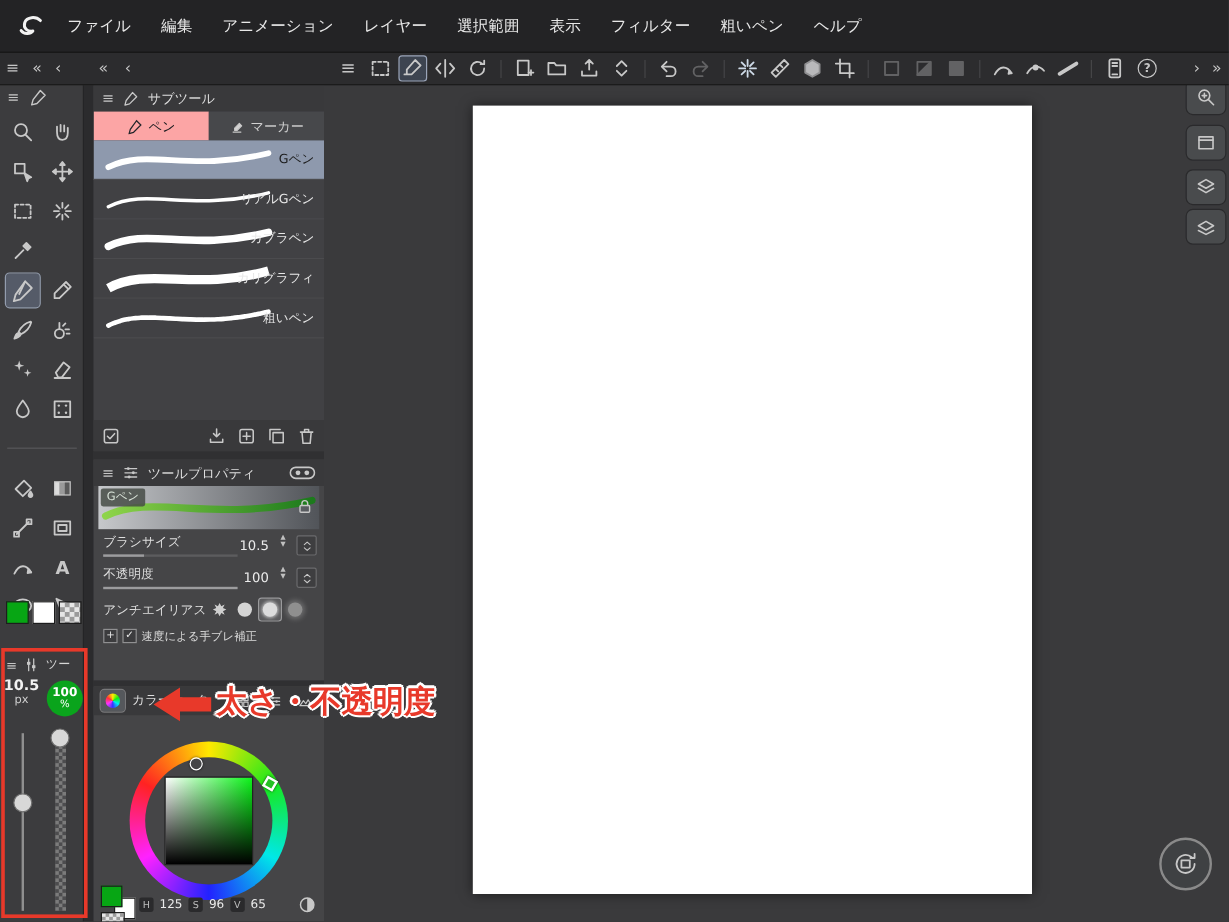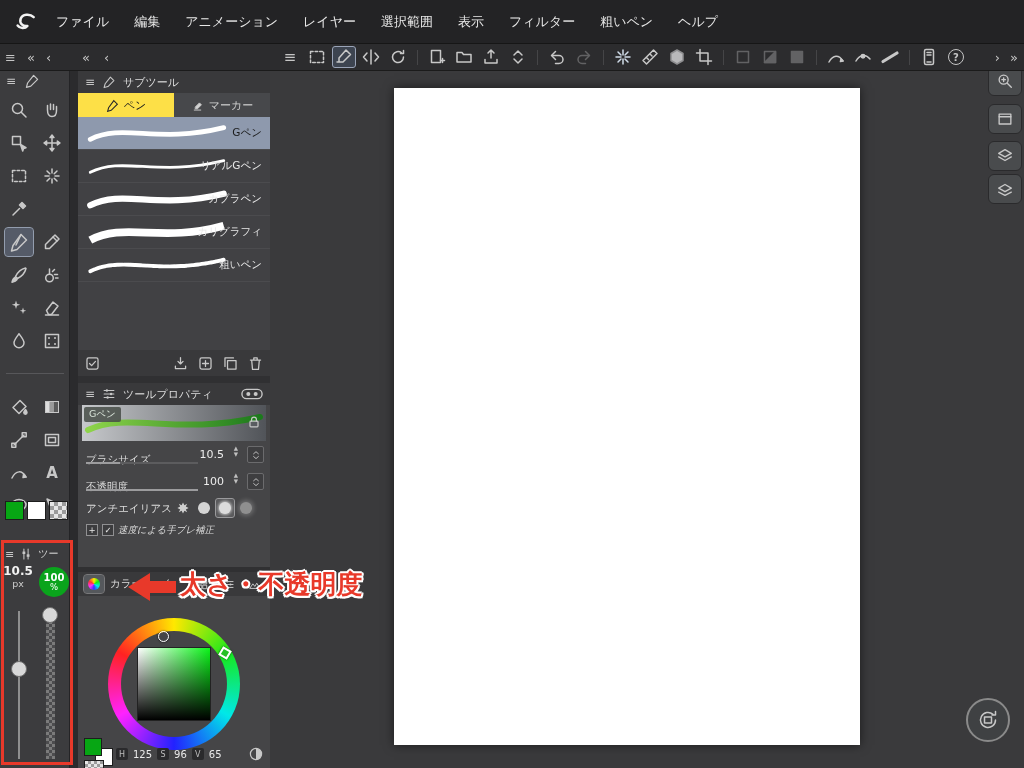--- a/index.html
+++ b/index.html
@@ -52,53 +52,53 @@
   .vtrack-alpha { position:absolute; left:46px; top:538px; width:9px; height:150px; background-image:repeating-conic-gradient(#7b7b7b 0 25%, #4c4c4e 0 50%); background-size:6px 6px; }
   .knob { position:absolute; width:16px; height:16px; border-radius:50%; background:#d8d8d8; border:1px solid #6f6f6f; }
 
   .red-frame { position:absolute; left:1px; top:540px; width:72px; height:225px; border:3px solid #E8392A; z-index:30; pointer-events:none; }
 
   
   .subtool { position:absolute; left:78px; top:71px; width:192px; height:305px; background:#414144; overflow:hidden; }
   .panel-header { display:flex; align-items:center; gap:7px; padding:0 7px; height:22px; background:#39393b; color:#dedede; font-size:11px; }
   .subtool-tabs { display:flex; height:24px; }
   .st-tab { flex:1; display:flex; align-items:center; justify-content:center; gap:5px; font-size:11px; }
-  .st-tab.active { background:#fde047; color:#17191d; }
+  .st-tab.active { background:#fca5a5; color:#17191d; }
   .st-tab.inactive { background:#47484b; color:#d2d2d2; }
   .brush-list { }
   .brush-row { position:relative; height:33px; border-bottom:1px solid #4b4b4e; background:#414144; }
   .brush-row.selected { background:#8e99ad; }
   .brush-row svg { position:absolute; left:4px; top:2px; }
   .brush-label { position:absolute; right:8px; top:50%; transform:translateY(-50%); font-size:10.5px; color:#e8e8e8; }
   .brush-row.selected .brush-label { color:#1c1c1c; }
   .subtool-footer { position:absolute; left:0; bottom:0; width:100%; height:26px; background:#39393b; display:flex; align-items:center; padding:0 6px; gap:8px; }
   .footer-spacer { flex:1; }
 
   
   .tool-prop { position:absolute; left:78px; top:383px; width:192px; height:184px; background:#454547; overflow:hidden; }
   .prop-preview { position:relative; margin:0 4px; height:36px; background:linear-gradient(90deg,#c6c8cb,#515459); }
   .brush-chip { position:absolute; left:2px; top:2px; background:rgba(70,76,70,.85); color:#d9e4d9; font-size:9.5px; padding:1px 5px; border-radius:2px; }
   .prop-lock { position:absolute; right:4px; top:9px; }
   .prop-row { position:relative; height:27px; }
-  .prop-label { position:absolute; left:8px; top:12px; font-size:10.5px; color:#dedede; }
+  .prop-label { position:absolute; left:8px; top:4px; font-size:10.5px; color:#dedede; }
   .prop-track { position:absolute; left:8px; bottom:4px; width:112px; height:2px; background:#5c5c5e; }
   .prop-fill { height:100%; background:#9c9c9e; }
   .prop-value { position:absolute; right:46px; top:7px; font-size:11px; color:#ececec; }
   .stepper { position:absolute; right:32px; top:5px; display:flex; flex-direction:column; align-items:center; line-height:1; }
   .stepper span { font-size:5.5px; color:#c0c0c0; }
   .side-btn { position:absolute; right:6px; top:5px; width:17px; height:17px; border:1px solid #6b6b6d; border-radius:2px; background:#3e3e40; display:flex; align-items:center; justify-content:center; }
   .aa-options { position:absolute; left:96px; top:4px; display:flex; gap:3px; align-items:center; }
   .aa-opt { width:18px; height:18px; display:flex; align-items:center; justify-content:center; border-radius:2px; }
   .aa-opt.selected { background:#5a5a5c; outline:1px solid #9a9a9c; }
   .aa-c1 { width:12px; height:12px; border-radius:50%; background:#d4d4d4; }
   .aa-c2 { width:12px; height:12px; border-radius:50%; background:#dcdcdc; box-shadow:0 0 3px 1px rgba(220,220,220,.8); }
   .aa-c3 { width:12px; height:12px; border-radius:50%; background:#a8a8a8; box-shadow:0 0 4px 2px rgba(165,165,165,.55); opacity:.75; }
   .check-row { position:relative; height:18px; display:flex; align-items:center; gap:4px; padding-left:8px; }
   .mini-box { width:12px; height:12px; border:1px solid #909092; background:#3c3c3e; color:#e8e8e8; font-size:8.5px; display:flex; align-items:center; justify-content:center; line-height:1; }
-  .check-label { font-size:9.5px; color:#dcdcdc;font-style:italic; }
+  .check-label { font-size:9.5px; color:#dcdcdc; }
 
   
   .color-panel { position:absolute; left:78px; top:572px; width:192px; height:196px; background:#454547; overflow:hidden; }
   .cp-header { display:flex; align-items:center; gap:6px; height:24px; background:#39393b; padding:0 6px; color:#dedede; font-size:10.5px; }
   .cp-tab { width:20px; height:18px; border-radius:3px; display:flex; align-items:center; justify-content:center; }
   .cp-tab.active { background:#55585c; outline:1px solid #78787a; }
   .mini-wheel { width:12px; height:12px; border-radius:50%; background:conic-gradient(from -60deg,#f33,#fe0 60deg,#1e1 120deg,#0ee 180deg,#33f 240deg,#f3f 300deg,#f33 360deg); }
   .cp-title { flex:1; white-space:nowrap; overflow:hidden; }
   .wheel { position:absolute; left:30px; top:46px; width:132px; height:132px; border-radius:50%;
            background:conic-gradient(from -60deg,#f22 0deg,#ffe800 60deg,#17e81c 120deg,#00e8e8 180deg,#2222ff 240deg,#ff22ff 300deg,#f22 360deg); }

